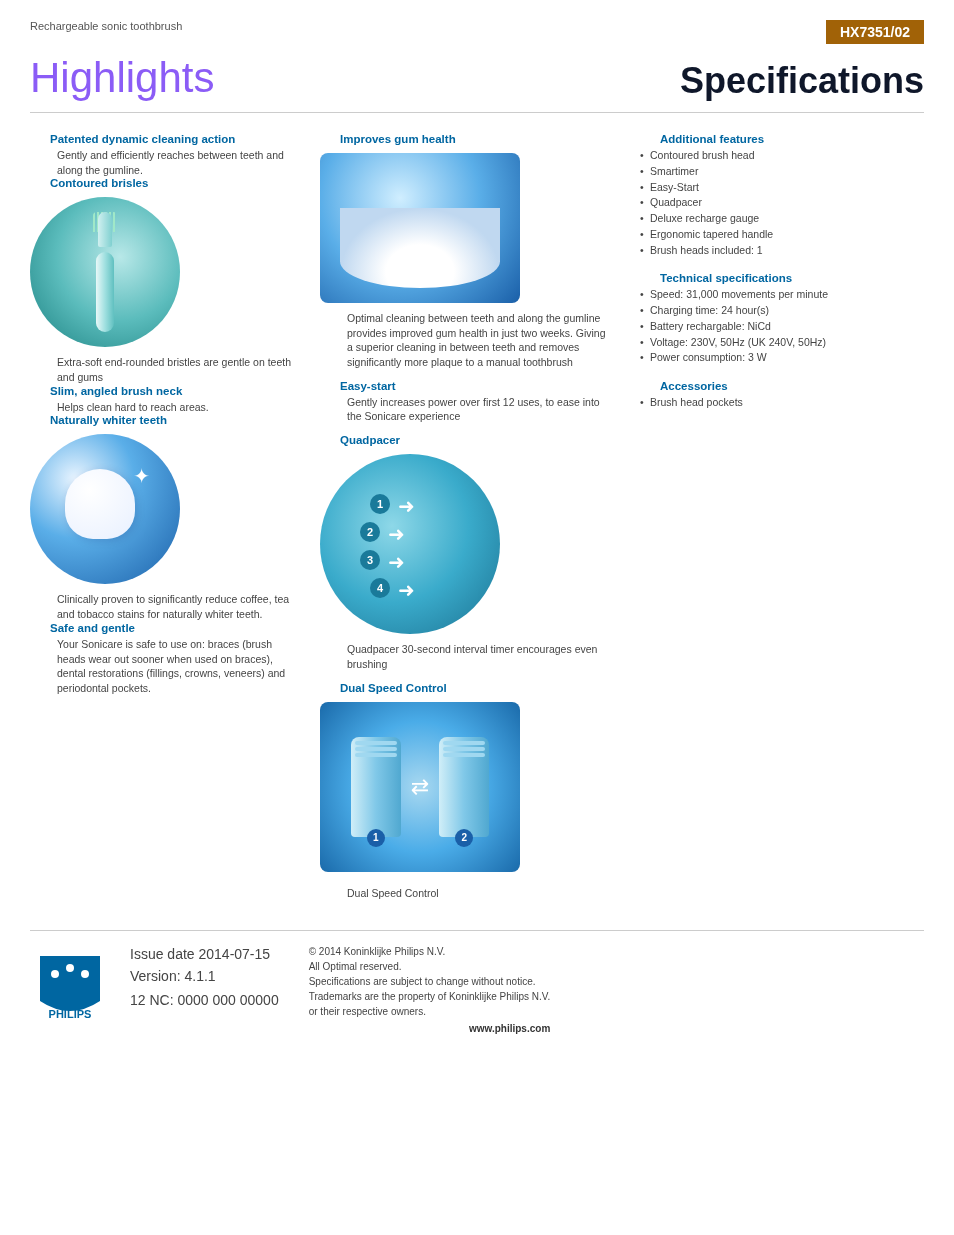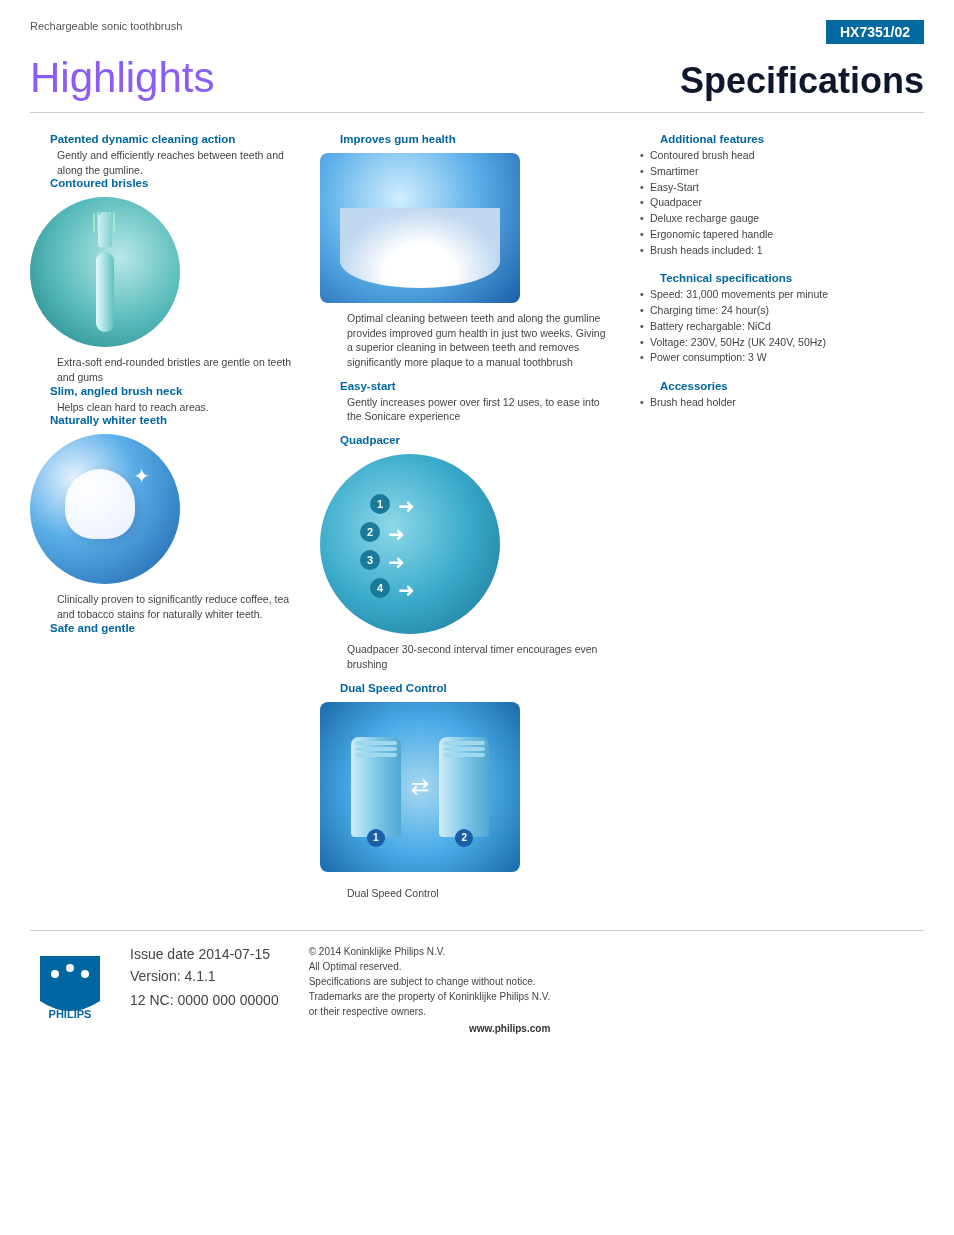--- a/index.html
+++ b/index.html
@@ -3,21 +3,21 @@
   <meta charset="utf-8">
   <style>
     * { box-sizing: border-box; margin: 0; padding: 0; }
     body { font-family: Arial, Helvetica, sans-serif; font-size: 12px; color: #333; background: #fff; width: 954px; min-height: 1235px; }
 
     .page { width: 954px; min-height: 1235px; padding: 20px 30px; }
 
     
     .header { display: flex; justify-content: space-between; align-items: flex-start; margin-bottom: 10px; gap: 33px; }
     .header-subtitle { font-size: 11px; color: #555; }
-    .model-badge { background: #0369a1; color: #fff; padding: 4px 14px; font-size: 14px; font-weight: bold; }
+    .model-badge { background: #a16207; color: #fff; padding: 4px 14px; font-size: 14px; font-weight: bold; }
 
     
     .titles-row { display: flex; justify-content: space-between; align-items: flex-end; margin-bottom: 20px; border-bottom: 1px solid #ccc; padding-bottom: 10px; }
     .highlights-title { font-size: 42px; font-weight: 300; color: #8b5cf6; }
     .specifications-title { font-size: 36px; font-weight: 700; color: #0f172a; }
 
     
     .main-content { display: flex; gap: 0; }
 
     
@@ -112,20 +112,21 @@
           <div style="position:relative; width:80px; height:80px;">
             <div class="tooth-shape" style="width:70px;height:70px;background:radial-gradient(circle at 35% 30%, #ffffff, #e8f0ff);border-radius:50% 50% 40% 40%;box-shadow:2px 2px 8px rgba(0,0,80,0.15);"></div>
             <span class="star-shape">✦</span>
           </div>
         </div>
         <p class="body-text">Clinically proven to significantly reduce coffee, tea and tobacco stains for naturally whiter teeth.</p>
       </div>
 
       <div>
         <div class="section-heading">Safe and gentle</div>
+        <p class="body-text">Your Sonicare is safe to use on: braces (brush heads wear out sooner when used on braces), dental restorations (fillings, crowns, veneers) and periodontal pockets.</p>
       </div>
 
     </div>
 
     <div class="mid-col">
 
       <div>
         <div class="section-heading">Improves gum health</div>
 
         <div class="circle-img" style="background: radial-gradient(circle at 40% 30%, #d0eeff, #5aaee8 50%, #1a5fa8); width:200px; height:150px; border-radius:8px;">
@@ -209,21 +210,21 @@
           <li>Charging time: 24 hour(s)</li>
           <li>Battery rechargable: NiCd</li>
           <li>Voltage: 230V, 50Hz (UK 240V, 50Hz)</li>
           <li>Power consumption: 3 W</li>
         </ul>
       </div>
 
       <div style="margin-top:14px;">
         <div class="section-heading">Accessories</div>
         <ul class="spec-list">
-          <li>Brush head holder</li>
+          <li>Brush head pockets</li>
         </ul>
       </div>
 
     </div>
 
   </div>
 
   <div class="footer">
 
     <div>

